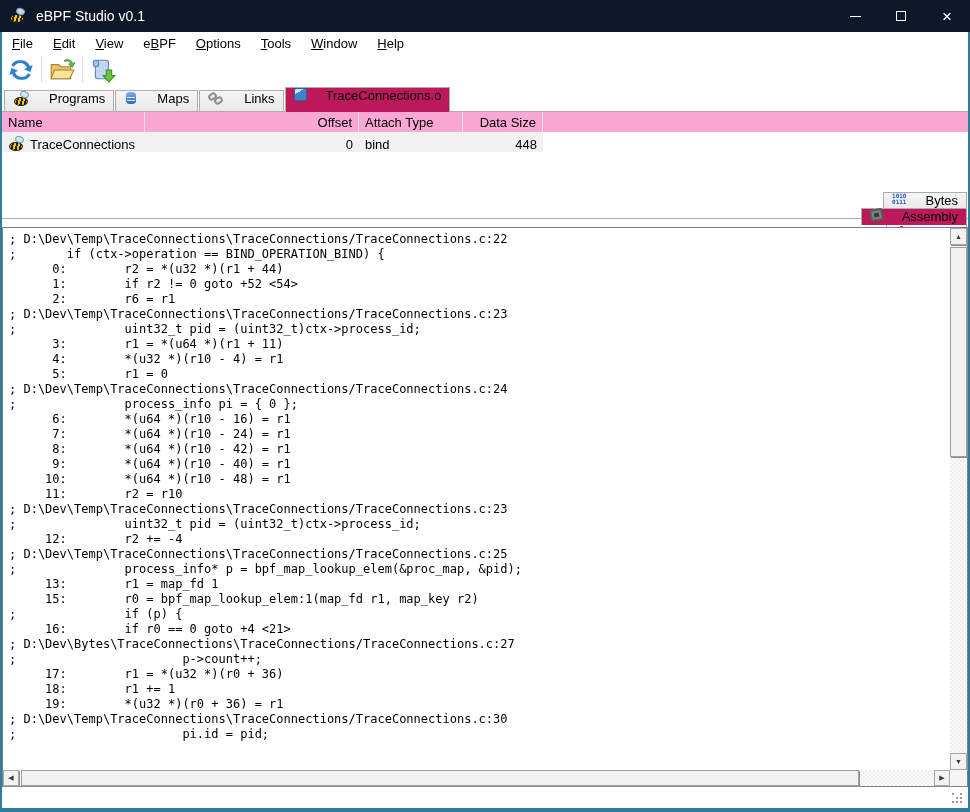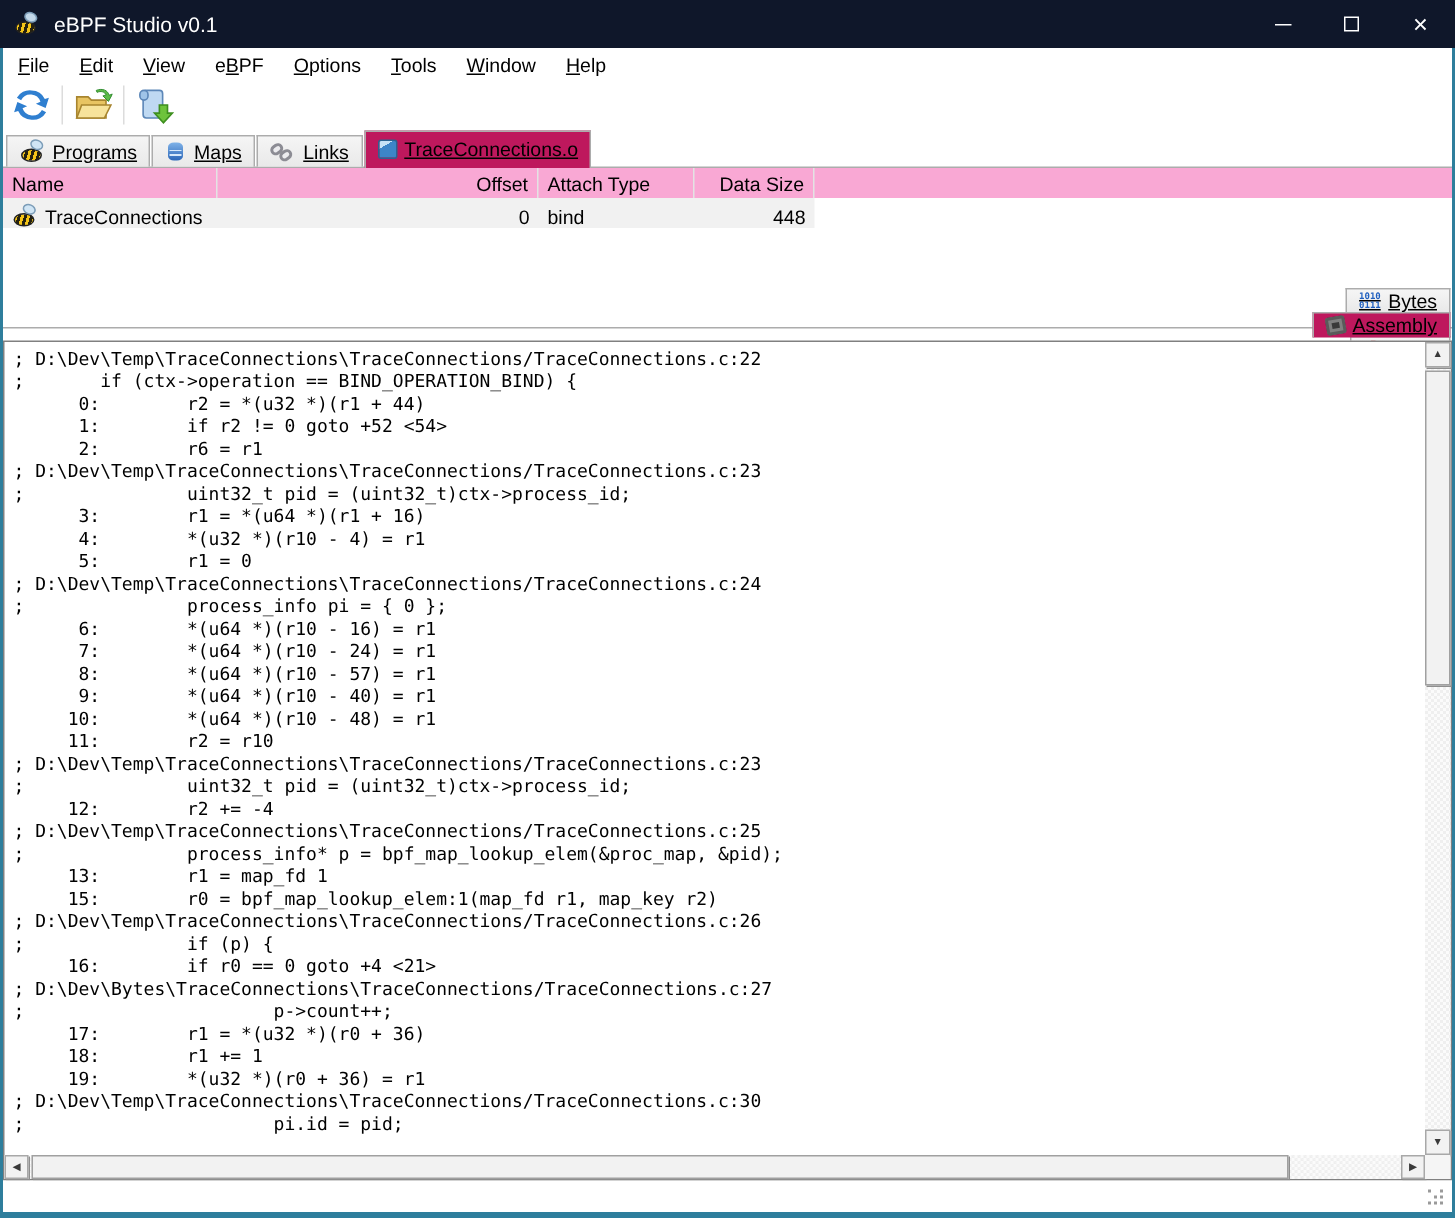--- a/index.html
+++ b/index.html
@@ -37,23 +37,23 @@
   .toolbar{position:absolute;top:53px;left:2px;right:2px;height:33px;background:#fff;
            display:flex;align-items:center;padding-left:4px;gap:5px;}
   .tool-btn{width:30px;height:30px;display:flex;align-items:center;justify-content:center;}
   .tool-sep{width:1px;height:26px;background:#DCDCDC;}
 
   
   .tabstrip{position:absolute;left:2px;right:2px;display:flex;align-items:flex-end;
             border-bottom:1px solid #ACACAC;padding-left:2px;background:#fff;}
   .tabs-top{top:88px;height:23px;}
   .tabs-bottom{top:192px;height:26px;flex-direction:column;}
-  .tab{display:flex;align-items:center;gap:5px;height:20px;padding:0 8px;font-size:13px;
+  .tab{display:flex;align-items:flex-start;gap:19px;height:20px;padding:0 8px;font-size:13px;
        background:linear-gradient(#F5F5F5,#E9E9E9);border:1px solid #ACACAC;border-bottom:none;
-       margin-right:1px;white-space:nowrap;text-decoration:underline;}
+       margin-right:1px;white-space:nowrap;}
   .tab.active{height:23px;background:#be185d;margin-bottom:-1px;padding-bottom:1px;z-index:2;}
 
   
   .db-icon{width:14px;height:14px;position:relative;flex:0 0 auto;}
   .db-icon::before{content:"";position:absolute;inset:1px 2px;background:linear-gradient(#7FB2E8,#2B66B8);
     border-radius:4px/3px;}
   .db-icon::after{content:"";position:absolute;left:3px;right:3px;top:4px;height:7px;
     background:repeating-linear-gradient(#0000 0 2px,#D6E8FA 2px 3px);}
   .link-icon{width:17px;height:15px;position:relative;flex:0 0 auto;}
   .link-icon::before,.link-icon::after{content:"";position:absolute;width:9px;height:7px;
@@ -244,39 +244,38 @@
   <div class="asm-pane">
     <div class="asm-text">
 
     <div class="asm-line">; D:\Dev\Temp\TraceConnections\TraceConnections/TraceConnections.c:22</div>
         <div class="asm-line">;       if (ctx-&gt;operation == BIND_OPERATION_BIND) {</div>
         <div class="asm-line">      0:        r2 = *(u32 *)(r1 + 44)</div>
         <div class="asm-line">      1:        if r2 != 0 goto +52 &lt;54&gt;</div>
         <div class="asm-line">      2:        r6 = r1</div>
         <div class="asm-line">; D:\Dev\Temp\TraceConnections\TraceConnections/TraceConnections.c:23</div>
         <div class="asm-line">;               uint32_t pid = (uint32_t)ctx-&gt;process_id;</div>
-        <div class="asm-line">      3:        r1 = *(u64 *)(r1 + 16)</div>
+        <div class="asm-line">      3:        r1 = *(u64 *)(r1 + 11)</div>
         <div class="asm-line">      4:        *(u32 *)(r10 - 4) = r1</div>
         <div class="asm-line">      5:        r1 = 0</div>
         <div class="asm-line">; D:\Dev\Temp\TraceConnections\TraceConnections/TraceConnections.c:24</div>
         <div class="asm-line">;               process_info pi = { 0 };</div>
         <div class="asm-line">      6:        *(u64 *)(r10 - 16) = r1</div>
         <div class="asm-line">      7:        *(u64 *)(r10 - 24) = r1</div>
-        <div class="asm-line">      8:        *(u64 *)(r10 - 57) = r1</div>
+        <div class="asm-line">      8:        *(u64 *)(r10 - 42) = r1</div>
         <div class="asm-line">      9:        *(u64 *)(r10 - 40) = r1</div>
         <div class="asm-line">     10:        *(u64 *)(r10 - 48) = r1</div>
         <div class="asm-line">     11:        r2 = r10</div>
         <div class="asm-line">; D:\Dev\Temp\TraceConnections\TraceConnections/TraceConnections.c:23</div>
         <div class="asm-line">;               uint32_t pid = (uint32_t)ctx-&gt;process_id;</div>
         <div class="asm-line">     12:        r2 += -4</div>
         <div class="asm-line">; D:\Dev\Temp\TraceConnections\TraceConnections/TraceConnections.c:25</div>
         <div class="asm-line">;               process_info* p = bpf_map_lookup_elem(&amp;proc_map, &amp;pid);</div>
         <div class="asm-line">     13:        r1 = map_fd 1</div>
         <div class="asm-line">     15:        r0 = bpf_map_lookup_elem:1(map_fd r1, map_key r2)</div>
-        <div class="asm-line">; D:\Dev\Temp\TraceConnections\TraceConnections/TraceConnections.c:26</div>
         <div class="asm-line">;               if (p) {</div>
         <div class="asm-line">     16:        if r0 == 0 goto +4 &lt;21&gt;</div>
         <div class="asm-line">; D:\Dev\Bytes\TraceConnections\TraceConnections/TraceConnections.c:27</div>
         <div class="asm-line">;                       p-&gt;count++;</div>
         <div class="asm-line">     17:        r1 = *(u32 *)(r0 + 36)</div>
         <div class="asm-line">     18:        r1 += 1</div>
         <div class="asm-line">     19:        *(u32 *)(r0 + 36) = r1</div>
         <div class="asm-line">; D:\Dev\Temp\TraceConnections\TraceConnections/TraceConnections.c:30</div>
         <div class="asm-line">;                       pi.id = pid;</div>
       </div>

